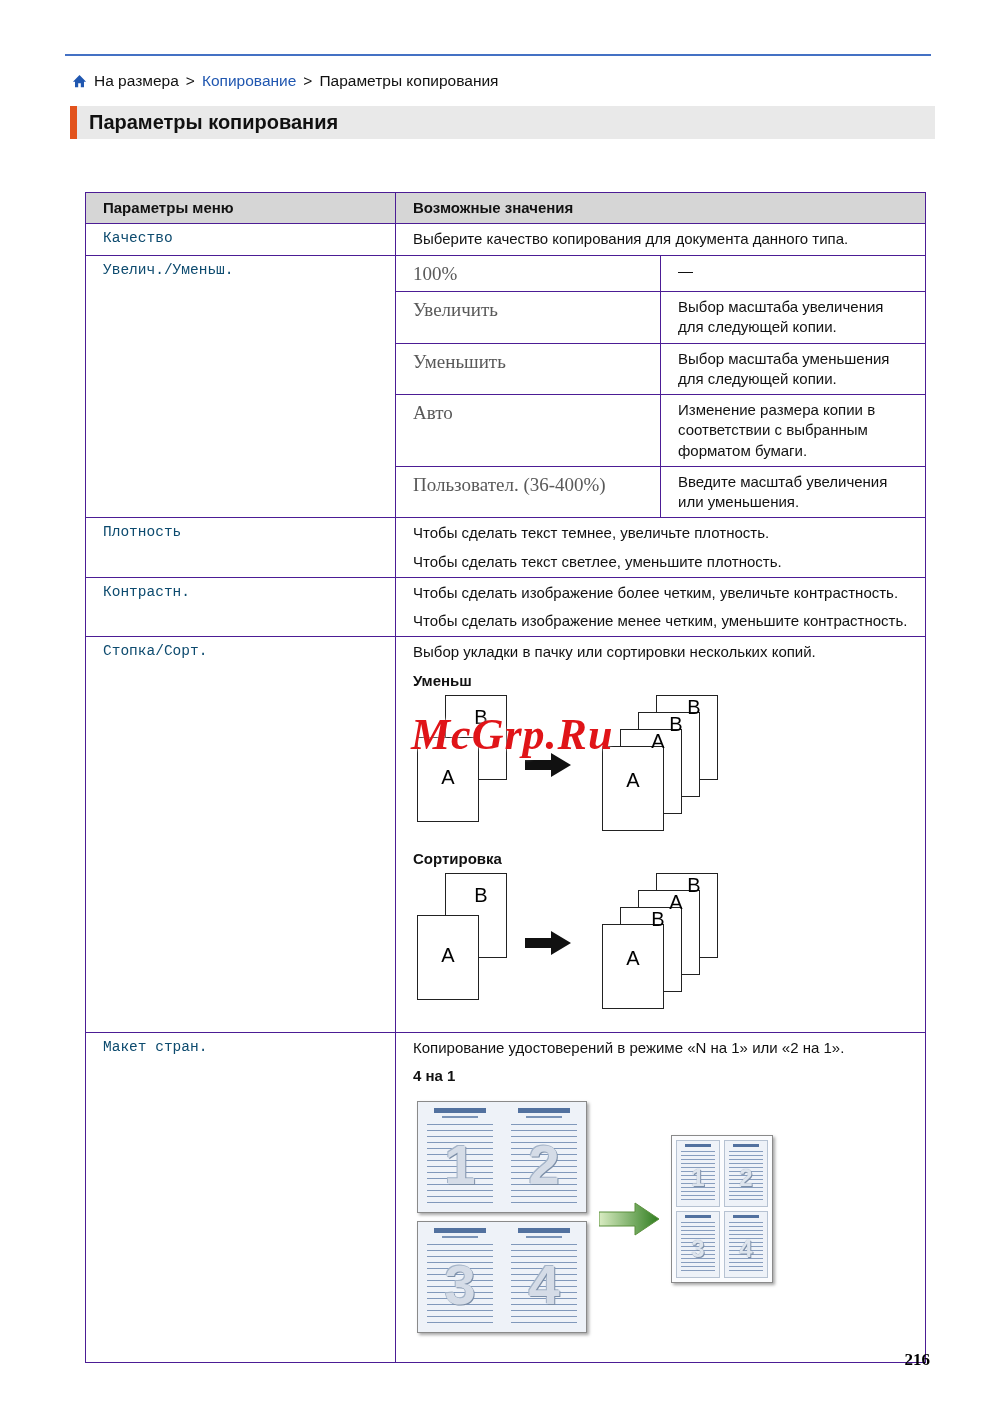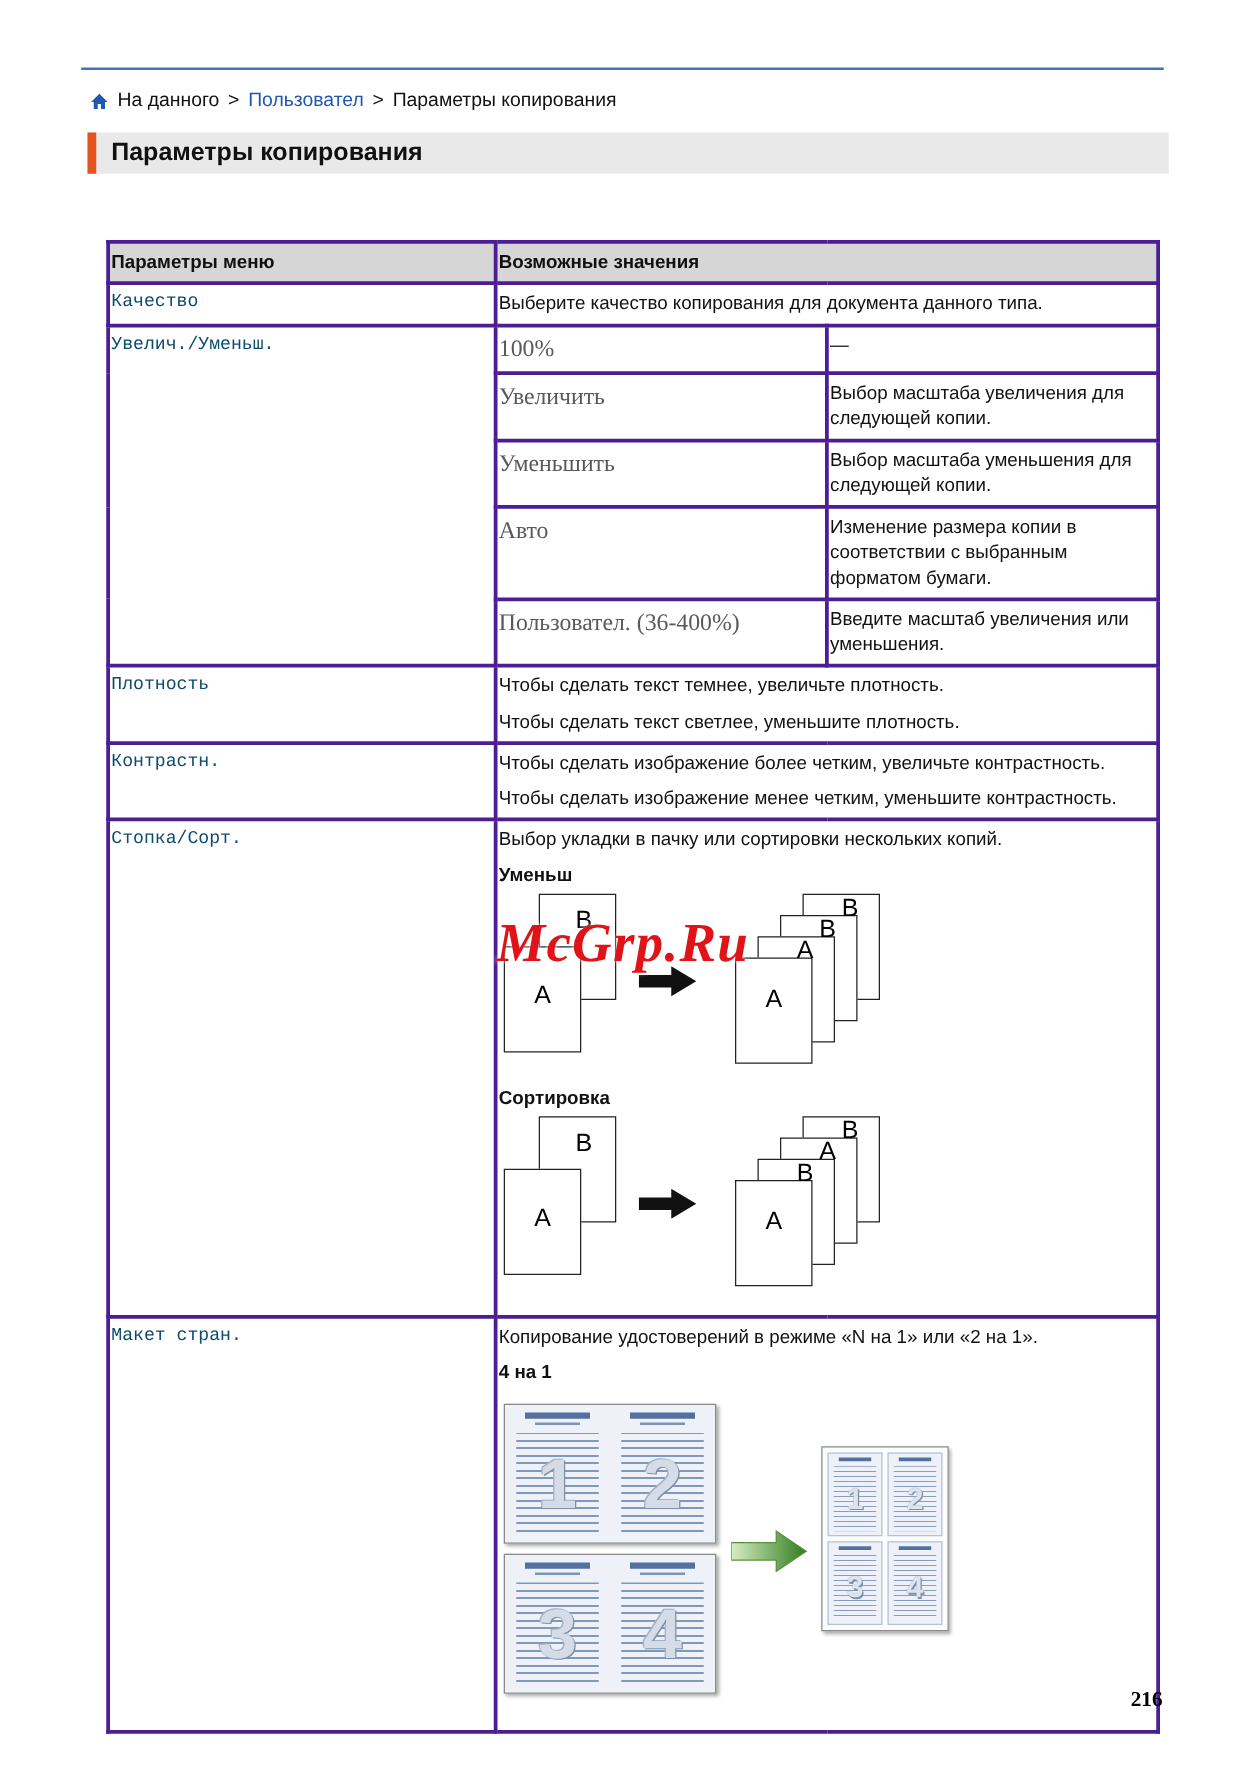--- a/index.html
+++ b/index.html
@@ -8,21 +8,21 @@
   .toprule{position:absolute;left:65px;top:54px;width:866px;height:2px;background:#4471c4;}
   .breadcrumb{position:absolute;left:72px;top:72px;display:flex;align-items:center;gap:7px;
               font-size:15.5px;white-space:nowrap;}
   .crumb-link{color:#2057b0;text-decoration:none;cursor:pointer;}
   .heading-band{position:absolute;left:70px;top:106px;width:834px;background:#e9e9e9;
                 border-left:7px solid #e2531d;padding:5px 12px;font-size:20px;font-weight:bold;}
   .intro{position:absolute;left:88px;top:152px;font-size:15.5px;margin:0;}
   .mono{font-family:"Liberation Mono","DejaVu Sans Mono",monospace;color:#595959;}
   table.opts{position:absolute;left:85px;top:192px;width:840px;border-collapse:collapse;
              table-layout:fixed;font-size:15px;}
-  table.opts th,table.opts td{border:3px solid #4c1d95;padding:5px 1px;vertical-align:top;
+  table.opts th,table.opts td{border:1px solid #4c1d95;padding:5px 17px;vertical-align:top;
              text-align:left;line-height:1.35;}
   table.opts th{background:#d6d6d6;font-weight:bold;color:#111;}
   td.menucell{font-family:"Liberation Mono","DejaVu Sans Mono",monospace;color:#0c4a6e;font-size:14.5px;}
   td.valmono{font-family:Liberation Serif, serif;color:#595959;font-size:19px;}
   .cdesc{margin:0 0 8px 0;}
   .cdesc:last-child{margin-bottom:0;}
   .blabel{margin:6px 0 4px 0;font-weight:bold;}
   .diagram{position:relative;height:144px;margin:4px 0 10px 4px;}
   .diagram.big{height:252px;margin-top:8px;}
   .pg{position:absolute;width:62px;height:85px;background:#fff;border:1.5px solid #222;box-sizing:border-box;}
@@ -61,23 +61,23 @@
 <div class="page">
 
   <div class="toprule"></div>
 
   <div class="breadcrumb">
     <span style="display:inline-flex;">
       <svg width="15" height="15" viewBox="0 0 16 16">
           <path d="M8 1 L15 8.2 H12.8 V14 H9.4 V9.8 H6.6 V14 H3.2 V8.2 H1 Z" fill="#2057b0"></path>
         </svg>
     </span>
-    <span class="crumb">На данного</span>
+    <span class="crumb">На размера</span>
     <span>&gt;</span>
-    <span class="crumb-link">Пользовател</span>
+    <span class="crumb-link">Копирование</span>
     <span>&gt;</span>
     <span>Параметры копирования</span>
   </div>
 
   <div class="heading-band">
     <span>Параметры копирования</span>
   </div>
 
 
   <table class="opts">

